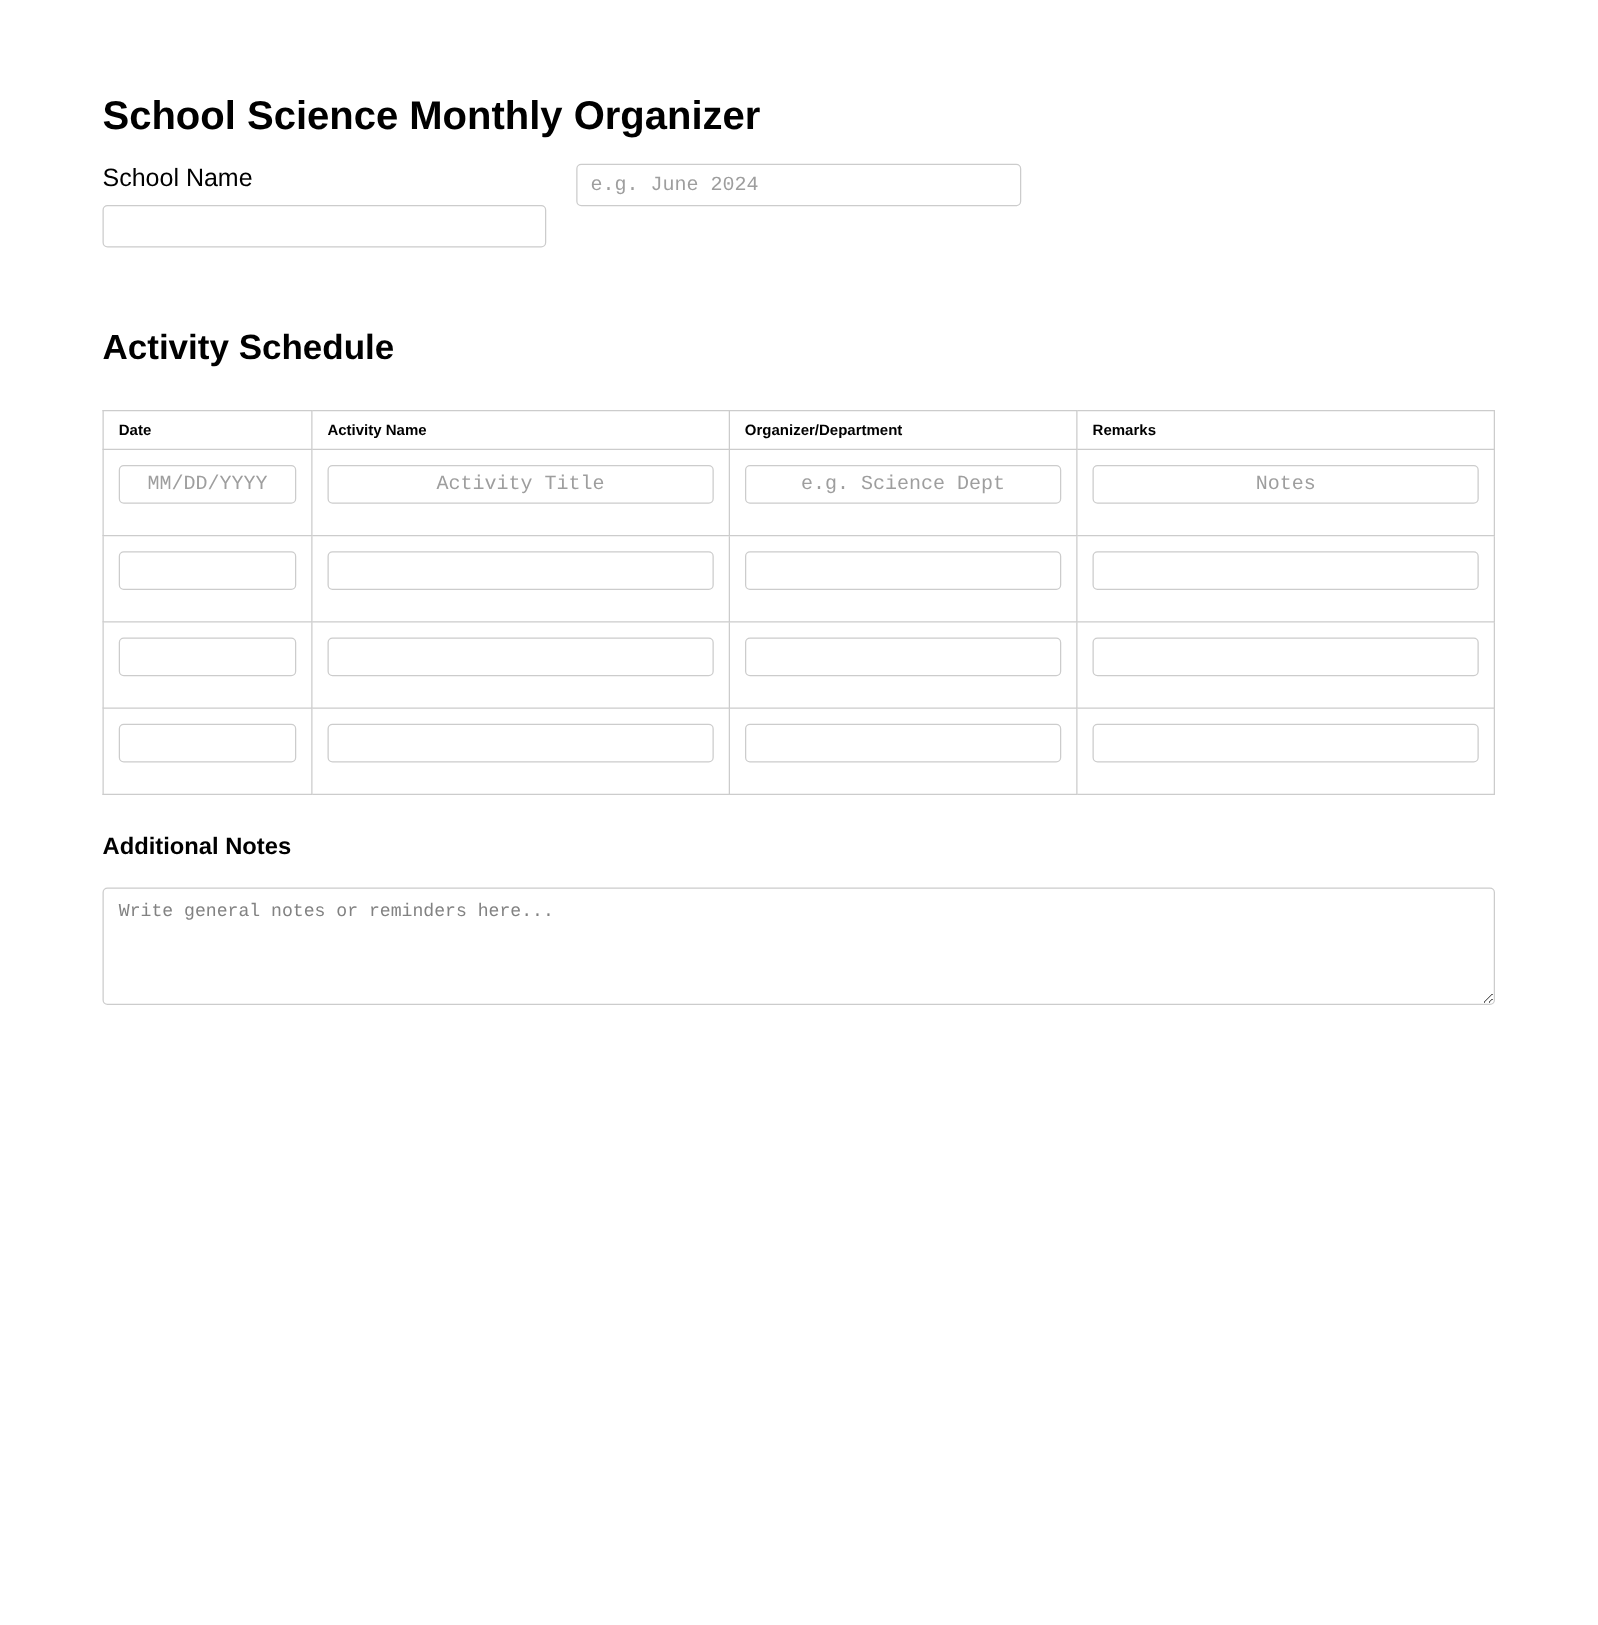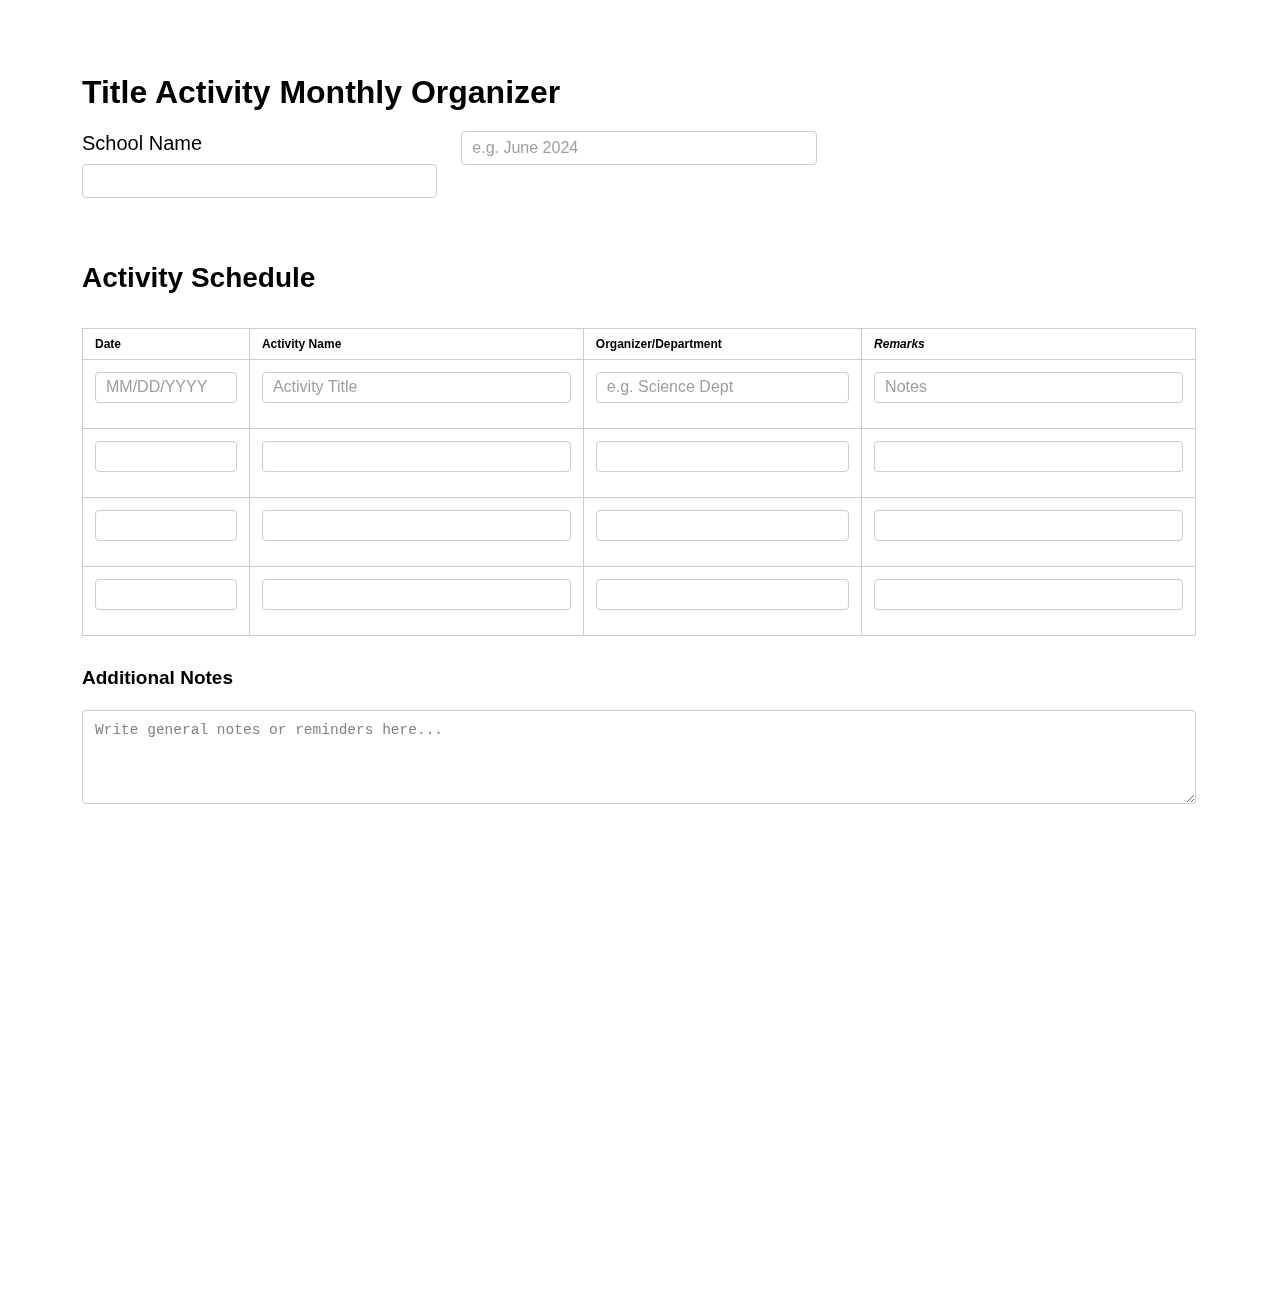--- a/index.html
+++ b/index.html
@@ -39,21 +39,21 @@
     margin-bottom: 9px;
     line-height: 1.2;
   }
   input[type="text"] {
     width: 100%;
     height: 34px;
     border: 1px solid #cccccc;
     border-radius: 4px;
     padding: 0 10px;
     font-size: 16px;
-    font-family: Liberation Sans, sans-serif;
+    font-family: Liberation Mono, monospace;
     color: #701a75;
     background: #fff;
     outline: none;
   }
   input[type="text"]::placeholder { color: #9e9e9e; opacity: 1; }
 
   h2.section-title {
     font-size: 28px;
     font-weight: bold;
     margin: 64px 0 34px 0;
@@ -82,25 +82,26 @@
     padding: 8px 12px;
     background: #ffffff;
   }
   table.schedule td {
     padding: 12px;
     vertical-align: top;
     height: 69px;
   }
   table.schedule td input[type="text"] {
     height: 31px;
+    text-align: center;
   }
   .col-date { width: 15%; }
   .col-activity { width: 30%; margin-left: 44px; }
   .col-organizer { width: 25%; }
-  .col-remarks { width: 30%; font-style: italic; }
+  .col-remarks { width: 30%; }
 
   textarea.notes-area {
     width: 100%;
     height: 94px;
     border: 1px solid #cccccc;
     border-radius: 4px;
     padding: 11px 12px;
     font-family: "Liberation Mono", "DejaVu Sans Mono", monospace;
     font-size: 14.5px;
     color: #a21caf;
@@ -109,21 +110,21 @@
     outline: none;
   }
   textarea.notes-area::placeholder { color: #828282; opacity: 1; }
 </style>
 </head>
 <body>
 
 <div class="page">
   <div class="container">
 
-    <h1 class="page-title">Title Activity Monthly Organizer</h1>
+    <h1 class="page-title">School Science Monthly Organizer</h1>
 
     <div class="field-row">
       <div class="field">
         <label class="field-label">School Name</label>
         <input type="text" placeholder="" style="">
       </div>
       <div class="field">
         <input type="text" placeholder="e.g. June 2024" style="">
       </div>
     </div>

